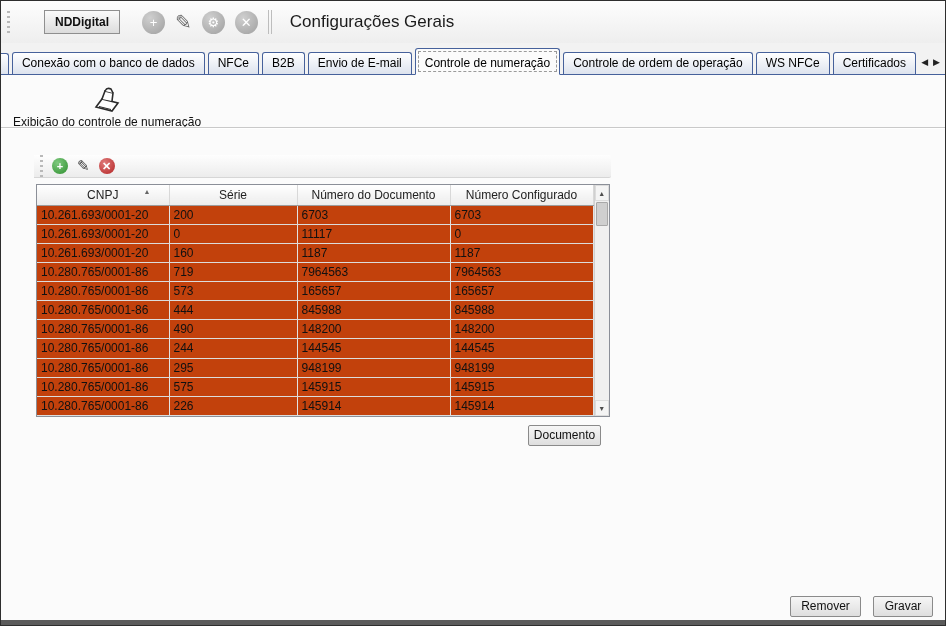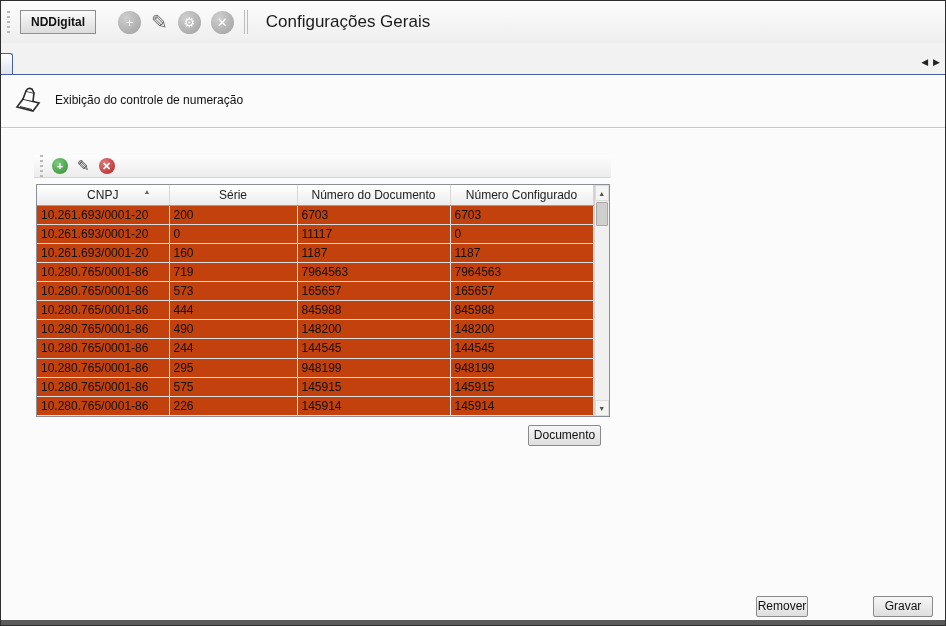--- a/index.html
+++ b/index.html
@@ -9,21 +9,21 @@
   .window { position:relative; width:946px; height:626px; background:#f2f2f2;
             border:1px solid #2e2e2e; overflow:hidden; }
 
   
   .toolbar { position:absolute; top:0; left:0; right:0; height:42px;
              background:linear-gradient(#fdfdfd,#eeeeee);
              display:flex; align-items:center; padding:0 6px; gap:10px; }
   .grip { width:3px; height:22px;
           background:repeating-linear-gradient(#b9b9b9 0 2px, transparent 2px 5px); }
   .brand-btn { border:1px solid #8f8f8f; background:linear-gradient(#fafafa,#dcdcdc);
-               font-weight:bold; font-size:12px; padding:4px 10px; color:#111; cursor:default; }
+               font-weight:bold; font-size:12px; padding:4px 10px; color:#111; cursor:default;margin-left:24px; }
   .circle-btn { width:23px; height:23px; border-radius:50%;
                 background:radial-gradient(circle at 35% 30%, #cfcfcf, #9f9f9f);
                 color:#fff; display:flex; align-items:center; justify-content:center;
                 font-size:13px; line-height:1; cursor:default; }
   .pencil-btn { font-size:20px; color:#6d6d6d; transform:rotate(0deg); cursor:default; }
   .dsep { display:flex; gap:2px; }
   .dsep i { display:block; width:1px; height:24px; background:#bdbdbd; }
   .app-title { font-size:17px; color:#1b1b1b; margin-left:8px; }
 
   
@@ -41,21 +41,21 @@
                   border-bottom:1px solid #fbfbfb; z-index:2; }
   .tab.selected::after { content:""; position:absolute; inset:2px;
                          border:1px dashed #9a9a9a; pointer-events:none; }
   .tab-arrows { position:absolute; top:56px; right:5px; display:flex; gap:5px;
                 font-size:9px; color:#222; z-index:3; }
   .tab-arrows span { cursor:default; }
 
   
   .content { position:absolute; top:74px; left:0; right:0; bottom:0; background:#fbfbfb; }
 
-  .section-head { position:absolute; top:10px; left:12px; display:flex; align-items:center; gap:12px; }
+  .section-head { position:absolute; top:10px; left:12px; display:flex; align-items:center; gap:0;flex-direction:column; }
   .section-title { font-size:12px; color:#111; }
   .section-rule { position:absolute; top:52px; left:0; right:0; height:2px;
                   border-top:1px solid #c9c9c9; border-bottom:1px solid #ffffff; }
 
   
   .grid-toolbar { position:absolute; top:80px; left:33px; width:577px; height:23px;
                   background:linear-gradient(#fefefe,#ececec);
                   border-bottom:1px solid #d6d6d6; border-radius:0 2px 2px 0;
                   display:flex; align-items:center; gap:9px; padding:0 6px; }
   .mini-circle { width:16px; height:16px; border-radius:50%; color:#fff;
@@ -84,21 +84,21 @@
                 border:1px solid #dcdcdc; cursor:default; }
   .scroll-thumb { height:24px; margin:1px 1px; background:#cfcfcf;
                   border:1px solid #a8a8a8; border-radius:1px; cursor:default; }
   .scroll-track { flex:1; }
 
   
   .btn { position:absolute; height:21px; font-size:12px; color:#111;
          background:linear-gradient(#f6f6f6,#dedede); border:1px solid #8a8a8a;
          border-radius:2px; text-align:center; line-height:19px; cursor:default; }
   .btn-atualizar { top:350px; left:527px; width:73px; }
-  .btn-remover  { top:595px; left:755px; width:52px; position:absolute; }
+  .btn-remover  { top:595px; left:789px; width:71px; position:absolute; }
   .btn-gravar   { top:595px; left:872px; width:60px; position:absolute; }
 
   .bottom-edge { position:absolute; left:0; right:0; bottom:0; height:5px; background:#5b5b5b; }
 </style>
 </head>
 <body>
 
 <div class="window">
 
   <div class="toolbar">
@@ -111,20 +111,30 @@
     <div class="circle-btn">✕</div>
     <div class="dsep">
         <i></i>
         <i></i>
       </div>
     <span class="app-title">Configurações Gerais</span>
   </div>
 
   <div class="tabstrip">
     <div class="tab-stub"></div>
+    <div style="display:flex; align-items:flex-end;">
+        <div class="tab">Conexão com o banco de dados</div>
+        <div class="tab">NFCe</div>
+        <div class="tab">B2B</div>
+        <div class="tab">Envio de E-mail</div>
+        <div class="tab selected">Controle de numeração</div>
+        <div class="tab">Controle de ordem de operação</div>
+        <div class="tab">WS NFCe</div>
+        <div class="tab">Certificados</div>
+      </div>
   </div>
   <div class="tab-arrows">
     <span>◀</span>
     <span>▶</span>
   </div>
 
   <div class="content">
 
     <div class="section-head">
       <svg width="30" height="30" viewBox="0 0 30 30">

